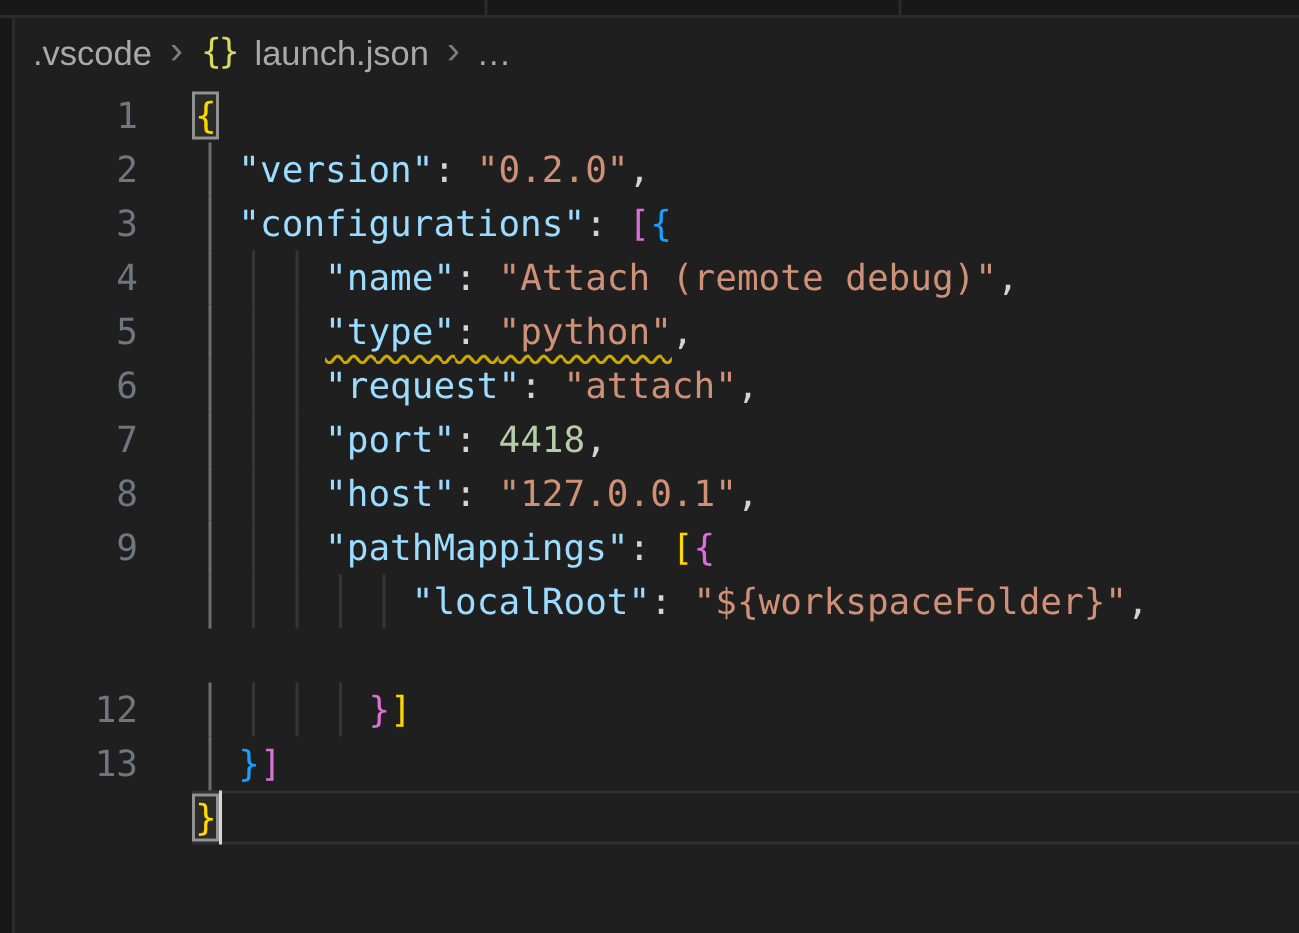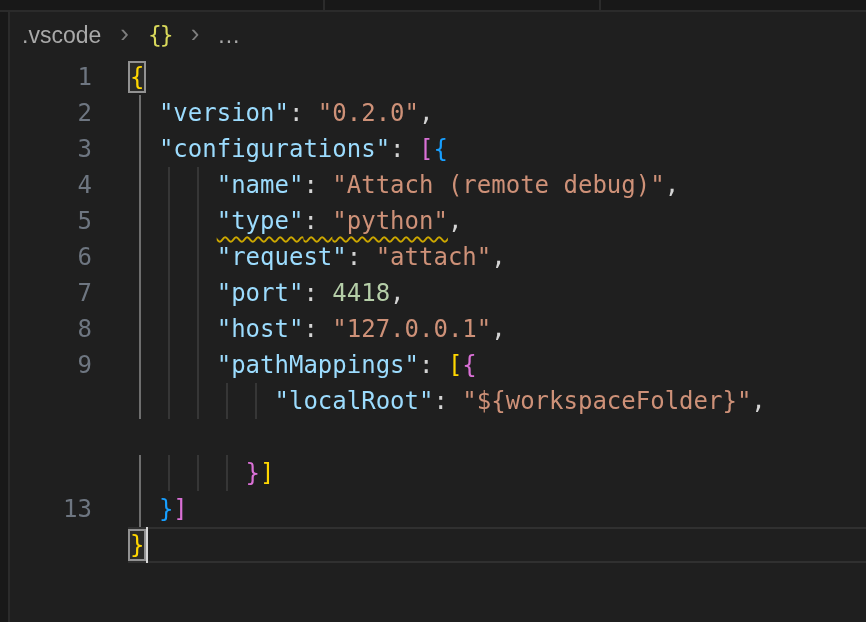--- a/index.html
+++ b/index.html
@@ -8,21 +8,21 @@
     background:#1f1f1f;font-family:"Liberation Sans",sans-serif;
   }
   
   .tab-bar{position:absolute;left:0;top:0;width:866px;height:10px;background:#181818;border-bottom:2px solid #2b2b2b;z-index:3;}
   .tab-sep{position:absolute;top:0;width:2px;height:10px;background:#2b2b2b;}
   
   .side-edge{position:absolute;left:0;top:0;width:8px;height:622px;background:#181818;border-right:2px solid #2b2b2b;z-index:2;}
   
   .breadcrumb{
     position:absolute;left:10px;top:12px;right:0;height:46px;
-    display:flex;align-items:center;padding-left:12px;gap:19px;
+    display:flex;align-items:center;padding-left:12px;gap:12px;
     color:#a9a9a9;font-size:23px;
   }
   .crumb{white-space:nowrap;}
   .chev{color:#7d7d7d;font-size:26px;line-height:1;transform:translateY(-2px);}
   .json-ico{color:#d9d95b;font-family:"DejaVu Sans Mono",monospace;font-size:23px;letter-spacing:-2px;}
   .ellipsis{letter-spacing:1px;}
   
   .code{position:absolute;left:10px;top:59px;right:0;bottom:0;
     font-family:"DejaVu Sans Mono",monospace;font-size:24px;}
   .line{position:absolute;left:0;right:0;height:36px;line-height:36px;}
@@ -45,20 +45,21 @@
     <div class="tab-sep" style="left:323px"></div>
     <div class="tab-sep" style="left:599px"></div>
   </div>
 
   <div class="side-edge"></div>
 
   <div class="breadcrumb">
     <span class="crumb">.vscode</span>
     <span class="chev">›</span>
     <span class="json-ico">{}</span>
+    <span class="crumb">launch.json</span>
     <span class="chev">›</span>
     <span class="crumb ellipsis">...</span>
   </div>
 
   <div class="code" id="code-lines">
       <div class="line" style="top: 0px;">
         <div class="gutter">1</div>
         <div class="content"><span class="boxed" style="color: rgb(255, 215, 0);">{</span></div>
       </div>
       <div class="line" style="top: 36px;">
@@ -115,20 +116,21 @@
       </div>
       <div class="line" style="top: 324px;">
         <div class="guide ag" style="left: 129px;"></div>
         <div class="guide" style="left: 157.92px;"></div>
         <div class="guide" style="left: 186.84px;"></div>
         <div class="guide" style="left: 215.76px;"></div>
         <div class="guide" style="left: 244.68px;"></div>
         <div class="content"><span style="color: rgb(212, 212, 212);">          </span><span style="color: rgb(156, 220, 254);">"localRoot"</span><span style="color: rgb(212, 212, 212);">: </span><span style="color: rgb(206, 145, 120);">"${workspaceFolder}"</span><span style="color: rgb(212, 212, 212);">,</span></div>
       </div>
       <div class="line" style="top: 396px;">
+        <div class="gutter">12</div>
         <div class="guide ag" style="left: 129px;"></div>
         <div class="guide" style="left: 157.92px;"></div>
         <div class="guide" style="left: 186.84px;"></div>
         <div class="guide" style="left: 215.76px;"></div>
         <div class="content"><span style="color: rgb(212, 212, 212);">        </span><span style="color: rgb(218, 112, 214);">}</span><span style="color: rgb(255, 215, 0);">]</span></div>
       </div>
       <div class="line" style="top: 432px; text-decoration: underline;">
         <div class="gutter">13</div>
         <div class="guide ag" style="left: 129px;"></div>
         <div class="content"><span style="color: rgb(212, 212, 212);">  </span><span style="color: rgb(23, 159, 255);">}</span><span style="color: rgb(218, 112, 214);">]</span></div>

